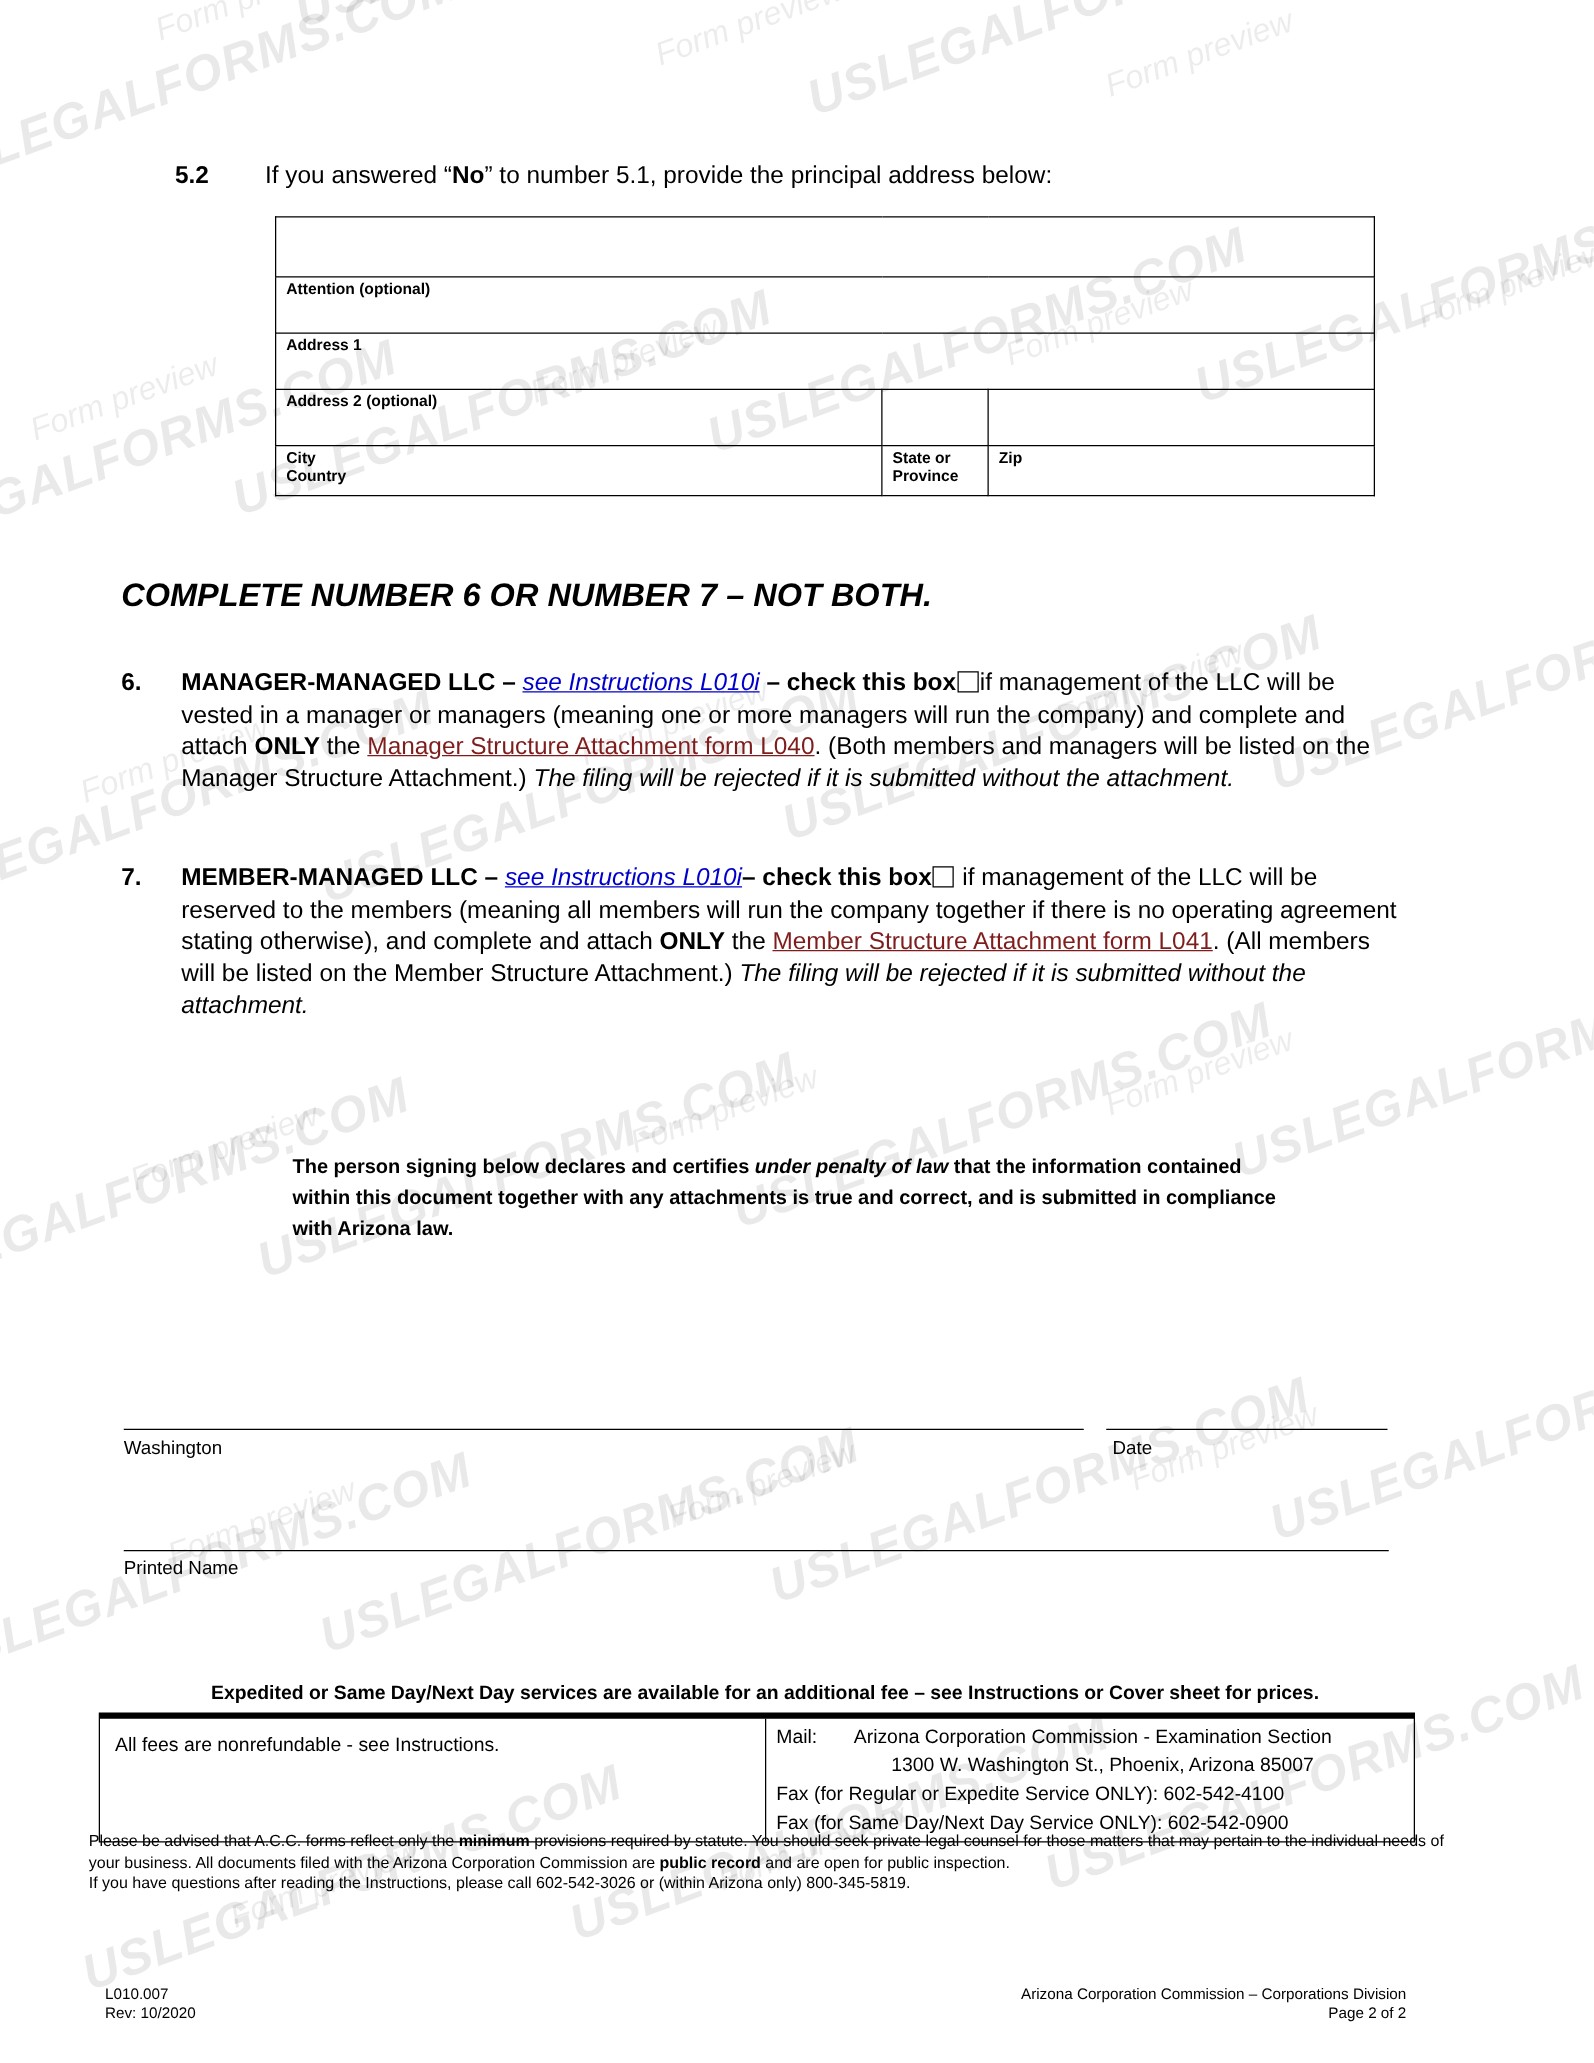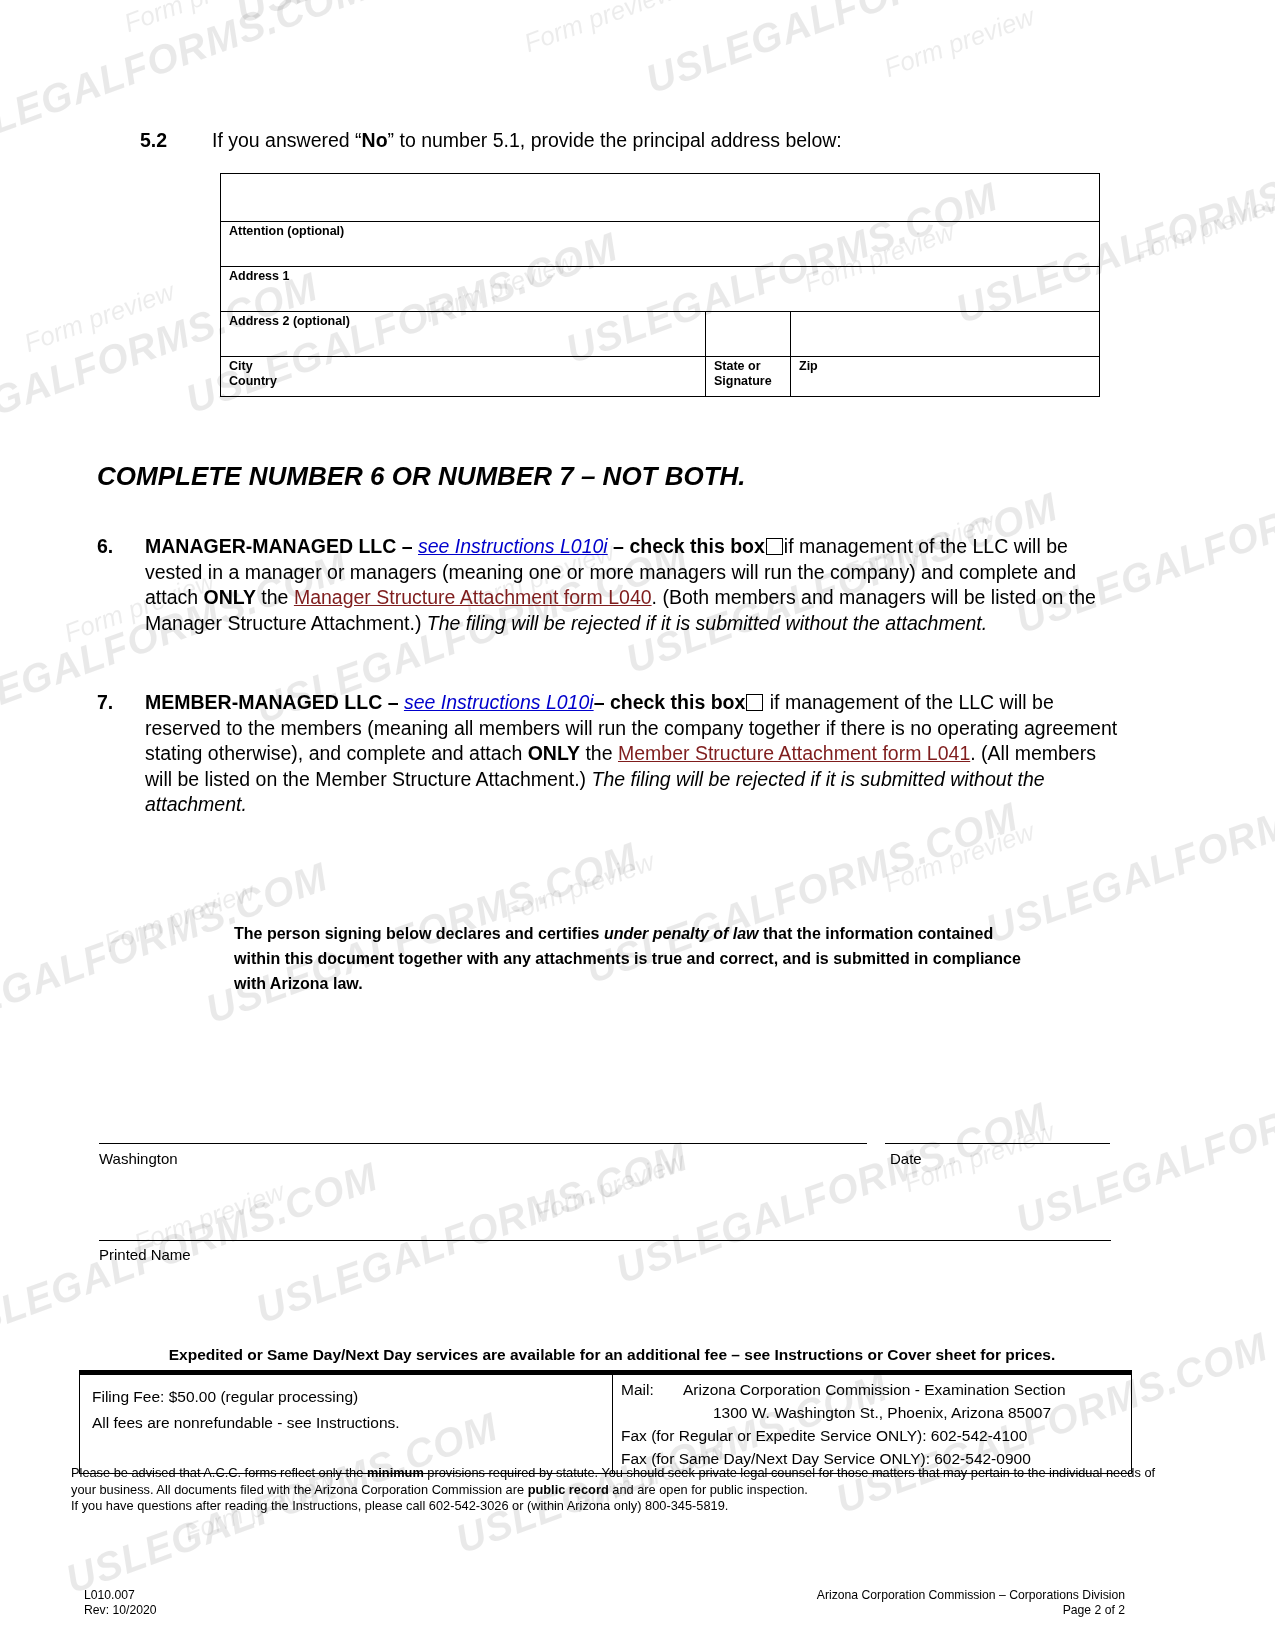--- a/index.html
+++ b/index.html
@@ -305,21 +305,21 @@
       <td class="r-std" style="width:85px"></td>
       <td class="r-std"></td>
     </tr>
     <tr>
       <td class="r-last">
         <div>City</div>
         <div>Country</div>
       </td>
       <td class="r-last">
         <div>State or</div>
-        <div>Signature</div>
+        <div>Province</div>
       </td>
       <td class="r-last">Zip</td>
     </tr>
   </tbody>
     </table>
 
   <div class="big-head">COMPLETE NUMBER 6 OR NUMBER 7 – NOT BOTH.</div>
 
   <div class="clause" id="clause6">
     <span class="num">6.</span>
@@ -339,21 +339,20 @@
   <div class="sig-line" id="date-rule"></div>
   <div class="field-label" id="date-label">Date</div>
 
   <div class="sig-line" id="printed-rule"></div>
   <div class="field-label" id="printed-label">Printed Name</div>
 
   <div class="expedited">Expedited or Same Day/Next Day services are available for an additional fee – see Instructions or Cover sheet for prices.</div>
 
   <div class="fee-box">
     <div class="fee-left">
-      <div>Filing Fee:  $50.00 (regular processing)</div>
       <div>All fees are nonrefundable - see Instructions.</div>
     </div>
     <div class="fee-right">
       <div class="mail-row">
         <div class="mail-key">Mail:</div>
         <div class="mail-val">
           <div>Arizona Corporation Commission - Examination Section</div>
           <div>1300 W. Washington St., Phoenix, Arizona  85007</div>
         </div>
       </div>

